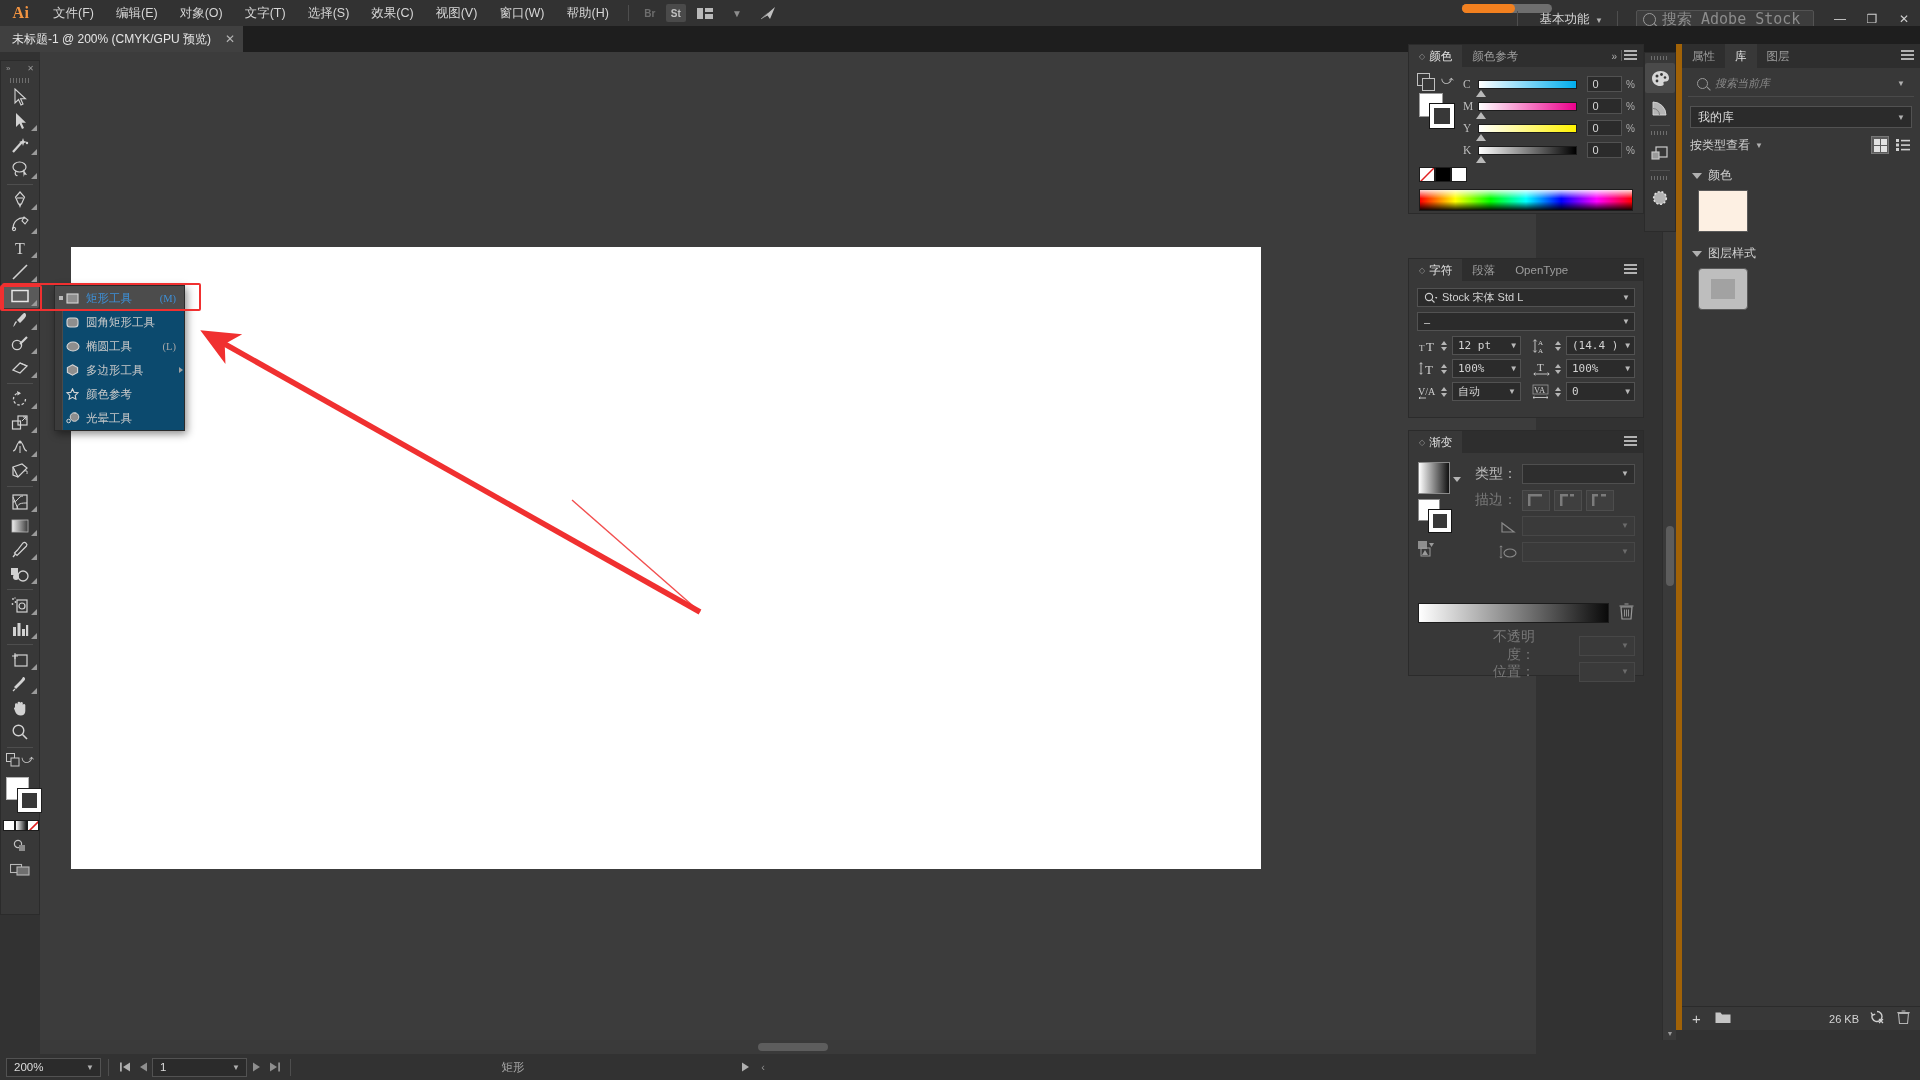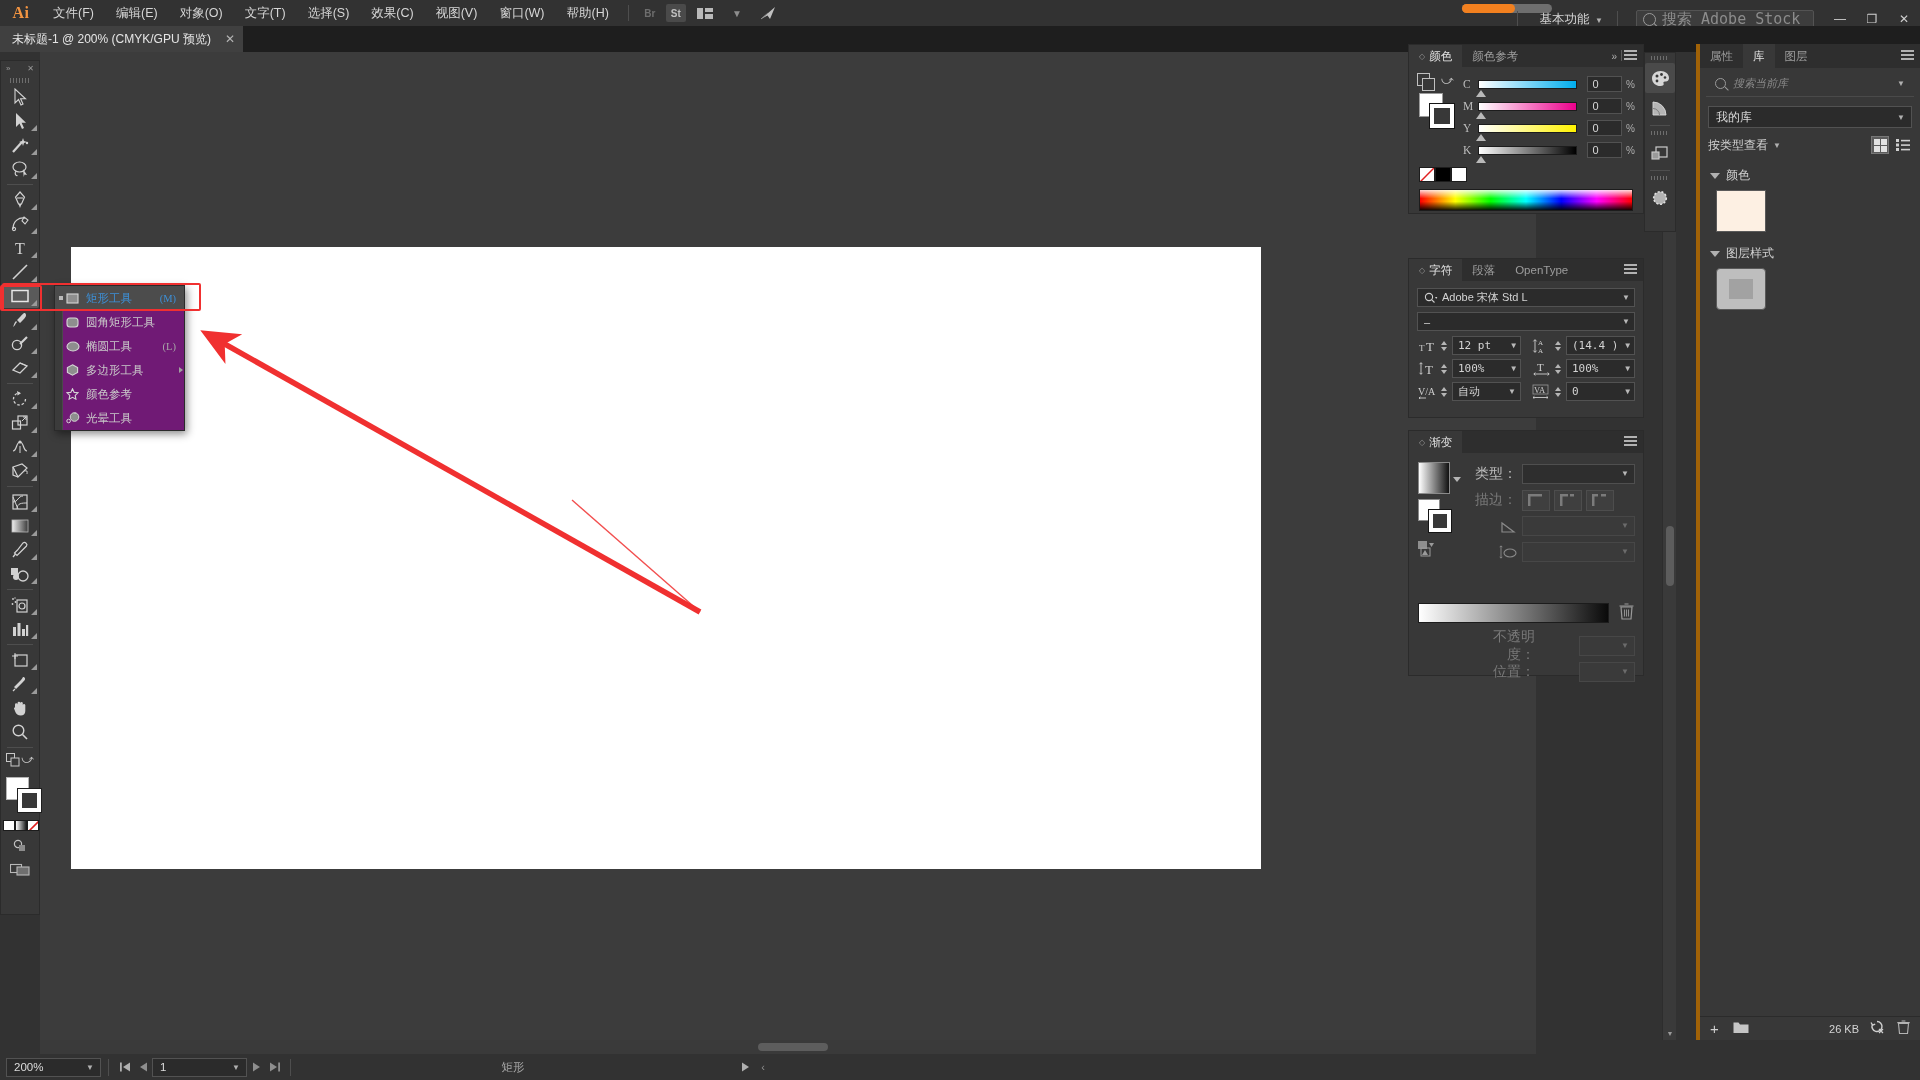--- a/index.html
+++ b/index.html
@@ -64,21 +64,21 @@
 
   .fillstroke { position:relative; width:40px; height:46px; margin-top:2px; }
   .fs-fill { position:absolute; left:5px; top:6px; width:23px; height:23px; background:#fff; border:1px solid #b4b4b4; }
   .fs-stroke { position:absolute; left:17px; top:18px; width:23px; height:23px; border:4px solid #fff;
     background:#383838; }
   .fs-stroke::after{content:'';position:absolute;inset:-5px;border:1px solid #1e1e1e;}
   .swatchrow { width:40px; height:16px; display:flex; align-items:center; justify-content:center; gap:0; }
   .swatchrow i { width:12px; height:11px; display:block; border:1px solid #1c1c1c; }
 
   
-  .flyout { position:absolute; left:54px; top:285px; width:131px; background:#701a75;
+  .flyout { position:absolute; left:54px; top:285px; width:131px; background:#0c4a6e;
     border:1px solid #2a2a2a; box-shadow:2px 3px 8px rgba(0,0,0,.45); }
   .fly-tear { position:absolute; left:0; top:0; width:8px; height:100%; background:#3b3b3b;
     border-right:1px solid #4a4a4a; }
   .fly-item { position:relative; height:24px; display:flex; align-items:center; padding-left:11px; }
   .fly-item .fi-ic { width:18px; display:flex; align-items:center; justify-content:flex-start; }
   .fly-item .fi-label { font-size:11.5px; color:#c9c9c9; margin-left:2px; white-space:nowrap; }
   .fly-item .fi-key { position:absolute; right:8px; font-size:10.5px; color:#a8a8a8;
     font-family:"Liberation Serif",serif; }
   .fly-item.sel { background:#4c4c4c; }
   .fly-item.sel .fi-label,.fly-item.sel .fi-key { color:#3d8fd6; }
@@ -182,22 +182,22 @@
   .gr-sel.dis .dd { color:#6b6b6b; }
   .capbtn { width:28px; height:21px; background:#3f3f3f; border:1px solid #4d4d4d; margin-right:4px;
     display:flex;align-items:center;justify-content:center; }
   .gr-bar { position:absolute; left:9px; right:34px; top:150px; height:20px;
     background:linear-gradient(to right,#fff,#0a0a0a); border:1px solid #1c1c1c; }
   .gr-trash { position:absolute; right:9px; top:150px; }
   .gr-row2 { display:flex; align-items:center; height:26px; margin-left:64px;gap:39px; }
   .gr-row2 .gl { width:62px; text-align:right; margin-right:5px; }
 
   
-  .libpanel { position:absolute; right:0; top:44px; width:224px; bottom:40px; background:#383838;
-    border-left:4px solid #a16207; }
+  .libpanel { position:absolute; right:0; top:44px; width:244px; bottom:50px; background:#383838;
+    border-left:6px solid #a16207; }
   .lib-search { height:26px; display:flex; align-items:center; padding:0 9px; border-bottom:1px solid #4a4a4a;
     margin:3px 6px 0 6px; }
   .lib-search .sic { width:11px;height:11px;border:1.4px solid #9a9a9a;border-radius:50%;position:relative;margin-right:7px;flex:none;}
   .lib-search .sic::after{content:'';position:absolute;right:-4px;bottom:-1px;width:5px;height:1.4px;background:#9a9a9a;transform:rotate(45deg);}
   .lib-search span { font-size:11px; color:#8a8a8a; font-style:italic; }
   .lib-sel { margin:9px 8px 0 8px; height:22px; background:#2b2b2b; border:1px solid #525252;
     display:flex; align-items:center; padding:0 7px; font-size:12px; color:#dadada; position:relative; }
   .lib-viewrow { display:flex; align-items:center; margin:8px 8px 0 8px; }
   .lib-viewrow .vtext { font-size:12px; color:#d2d2d2; }
   .viewtoggle { margin-left:auto; display:flex; gap:5px; }
@@ -739,21 +739,21 @@
     </div>
     <div class="ch-body">
       <div class="fld full" style="padding-left:2px;">
         <span class="fsearch">
           <svg width="14" height="12" viewBox="0 0 14 12">
               <circle cx="5" cy="5" r="3.6" fill="none" stroke="#cfcfcf" stroke-width="1.1"></circle>
               <line x1="7.8" y1="7.8" x2="10.5" y2="10.5" stroke="#cfcfcf" stroke-width="1.1"></line>
               <path d="M11 5 l2.4 0 -1.2 2 Z" fill="#cfcfcf"></path>
             </svg>
         </span>
-        <span>Adobe 宋体 Std L</span>
+        <span>Stock 宋体 Std L</span>
         <span class="dd">▼</span>
       </div>
       <div class="fld full">
         <span>–</span>
         <span class="dd">▼</span>
       </div>
 
       <div class="ch-grid">
         <div class="ch-cell">
           <span class="ch-ic">

